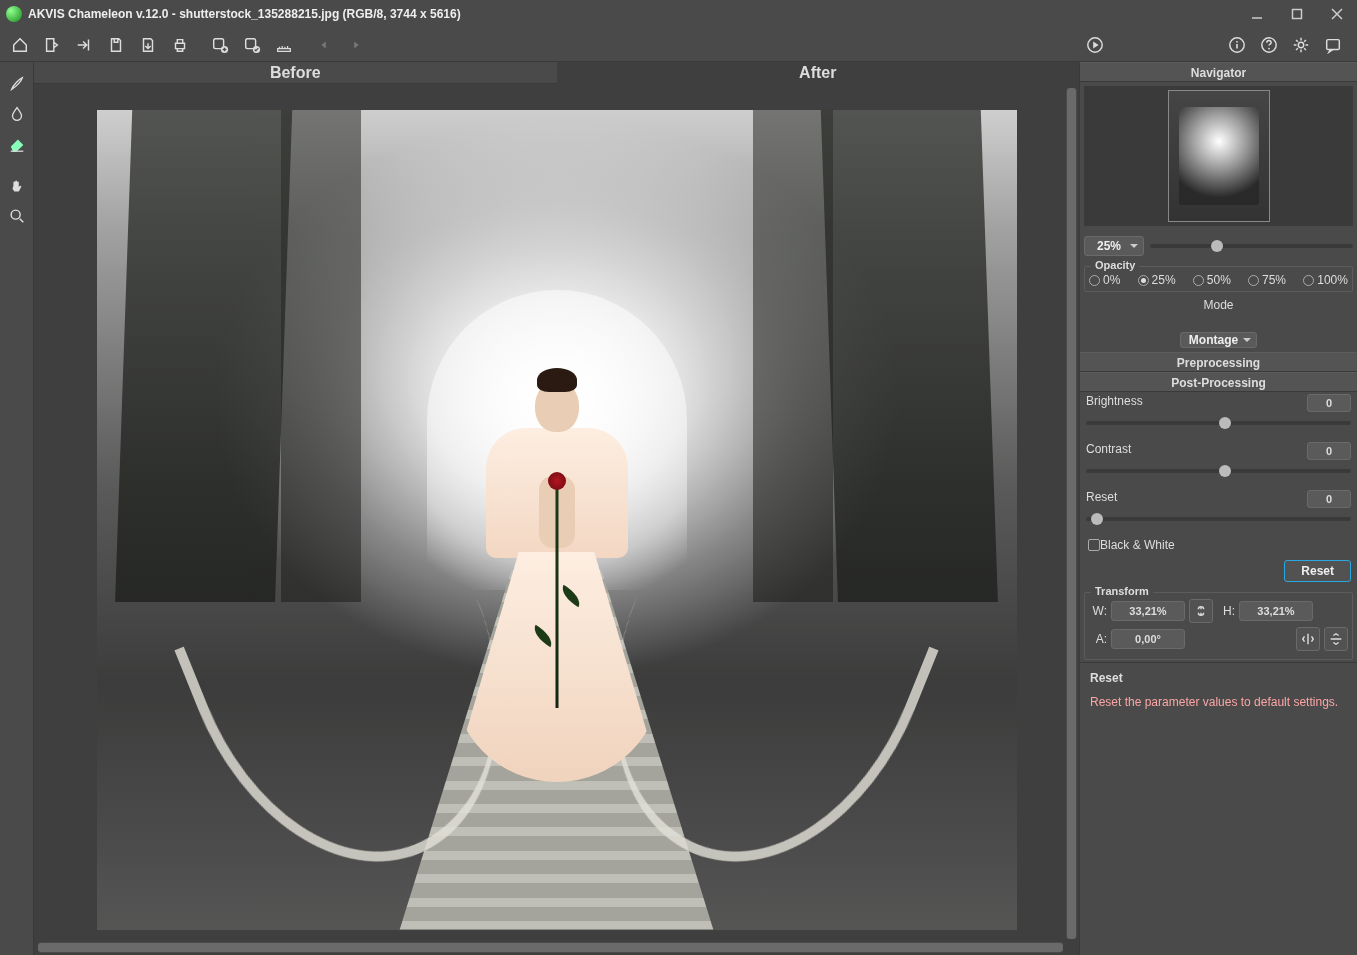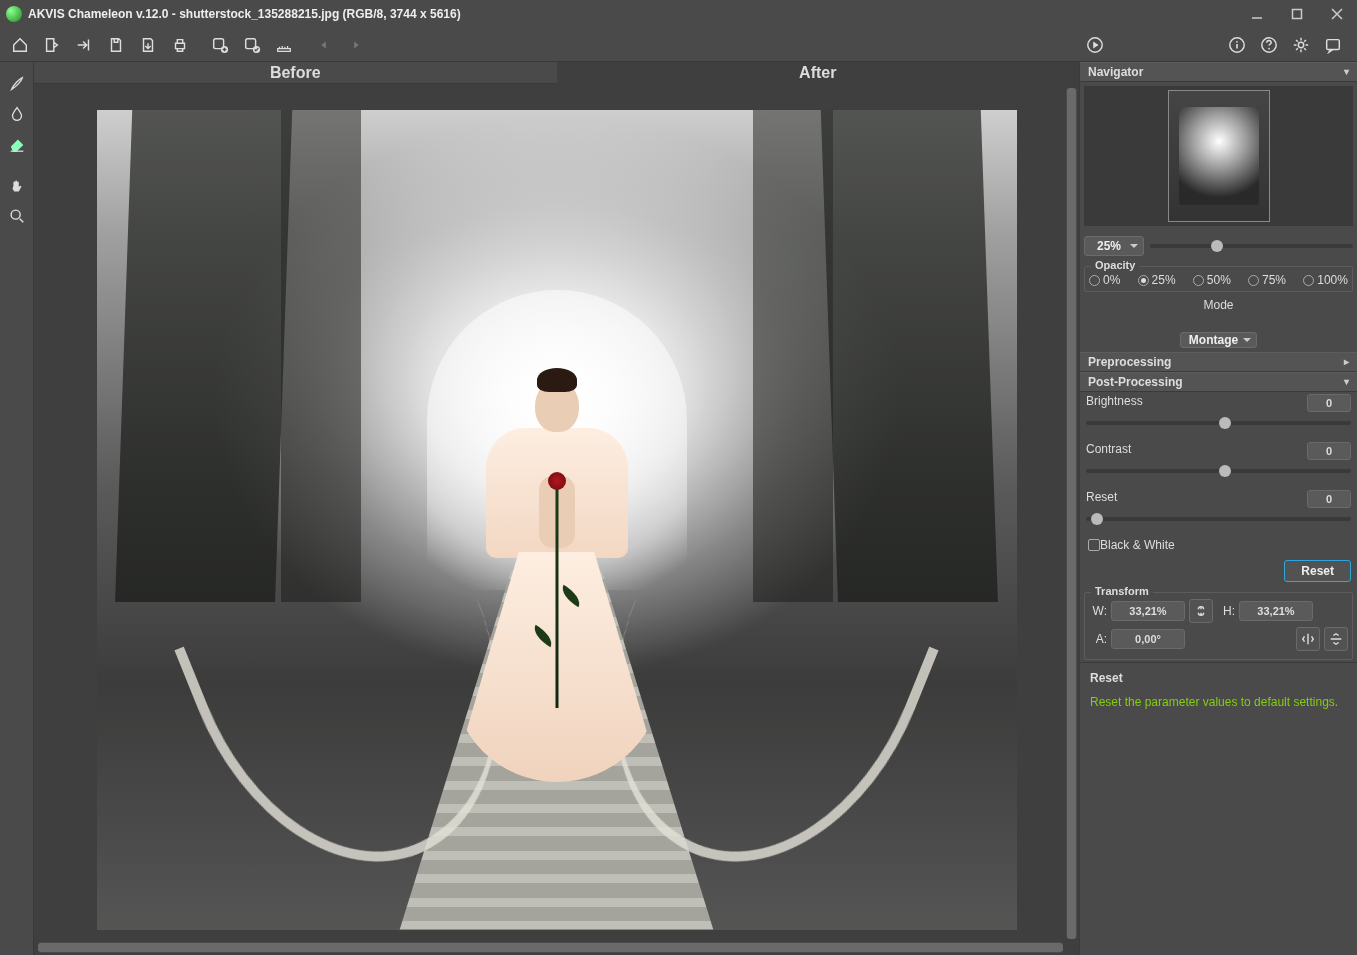--- a/index.html
+++ b/index.html
@@ -70,21 +70,21 @@
 .photo .figure .skirt { width: 210px; height: 230px; margin: -6px auto 0; background: linear-gradient(#fdeee1,#f0d3bd); clip-path: polygon(32% 0,68% 0,100% 100%,0 100%); border-radius: 0 0 110px 110px; }
 .photo .figure .arms { position: absolute; top: 96px; left: 50%; transform: translateX(-50%); width: 36px; height: 72px; background: #e9cdb5; border-radius: 14px; }
 .photo .figure .rose { position: absolute; top: 92px; left: 50%; transform: translateX(-50%); width: 18px; height: 18px; background: radial-gradient(#b41520,#6a0a0f); border-radius: 50%; }
 .photo .figure .stem { position: absolute; top: 108px; left: 50%; transform: translateX(-50%); width: 3px; height: 220px; background: linear-gradient(#1d3a17,#122610); }
 .photo .figure .leaf { position: absolute; left: 50%; width: 24px; height: 12px; background: #1d3a17; border-radius: 0 100% 0 100%; }
 .photo .figure .leaf.a { top: 210px; transform: translateX(2px) rotate(30deg); }
 .photo .figure .leaf.b { top: 250px; transform: translateX(-26px) rotate(-150deg); }
 
 
 .rightpanel { width: 278px; background: #4a4a4a; border-left: 1px solid #3a3a3a; display: flex; flex-direction: column; font-size: 12px; }
-.section-head { height: 20px; line-height: 20px; padding: 0 8px; background: #545454; border-top: 1px solid #5c5c5c; border-bottom: 1px solid #3a3a3a; font-weight: 600; display: flex; align-items: center; }
+.section-head { height: 20px; line-height: 20px; padding: 0 8px; background: #545454; border-top: 1px solid #5c5c5c; border-bottom: 1px solid #3a3a3a; font-weight: 600; display: flex; align-items: center; flex-direction: column; }
 .section-head .chev { margin-left: auto; font-size: 10px; color: #ccc; }
 .navigator { padding: 4px; }
 .nav-preview { height: 140px; background: #3a3a3a; position: relative; display:flex; align-items:center; justify-content:center; }
 .nav-thumb { width: 100px; height: 130px; position: relative; outline: 1px solid #888; background: linear-gradient(#454545,#333); overflow:hidden; }
 .nav-thumb::before { content:""; position:absolute; inset:12% 10% 12% 10%; background: radial-gradient(circle at 50% 35%, #fff, rgba(255,255,255,0.5) 35%, rgba(40,40,40,0.9) 75%); border-radius: 3px; }
 
 .zoomrow { display: flex; align-items: center; padding: 6px 4px; gap: 6px; }
 .dropdown { height: 20px; background: #5a5a5a; border: 1px solid #6a6a6a; border-radius: 3px; display: flex; align-items: center; padding: 0 18px 0 8px; position: relative; font-weight: 600; color: #eee; min-width: 60px; justify-content: center; }
 .dropdown::after { content: ""; position: absolute; right: 5px; top: 50%; transform: translateY(-50%); border: 4px solid transparent; border-top-color: #ccc; margin-top: 2px; }
 .hslider { flex: 1; height: 14px; position: relative; }
@@ -115,21 +115,21 @@
 
 .transform .trow { display: flex; align-items: center; gap: 4px; margin-bottom: 4px; }
 .transform .label { width: 18px; text-align: right; }
 .tinput { width: 74px; height: 20px; background: #5a5a5a; border: 1px solid #6a6a6a; border-radius: 3px; text-align: center; line-height: 18px; font-weight: 600; font-size: 11px; }
 .linkbtn, .flipbtn { width: 24px; height: 24px; display: flex; align-items: center; justify-content: center; border: 1px solid #6a6a6a; border-radius: 3px; background: #525252; cursor: pointer; }
 .linkbtn svg, .flipbtn svg { width: 14px; height: 14px; stroke: #ddd; fill: none; stroke-width: 1.6; }
 .fliprow { display:flex; gap: 4px; margin-left: auto; }
 
 .hintpanel { flex: 1; padding: 8px 10px; border-top: 1px solid #3a3a3a; }
 .hintpanel .hint-title { font-weight: 700; margin-bottom: 8px; }
-.hintpanel .hint-body { color: #84cc16; font-size: 12px; line-height: 1.5; }
+.hintpanel .hint-body { color: #fca5a5; font-size: 12px; line-height: 1.5; }
 </style>
 </head>
 <body>
 
 <div class="titlebar">
   <div class="logo"></div>
   <div class="title">AKVIS Chameleon v.12.0 - shutterstock_135288215.jpg (RGB/8, 3744 x 5616)</div>
   <div class="spacer"></div>
   <div class="winbtn">
       <svg viewBox="0 0 12 12">

